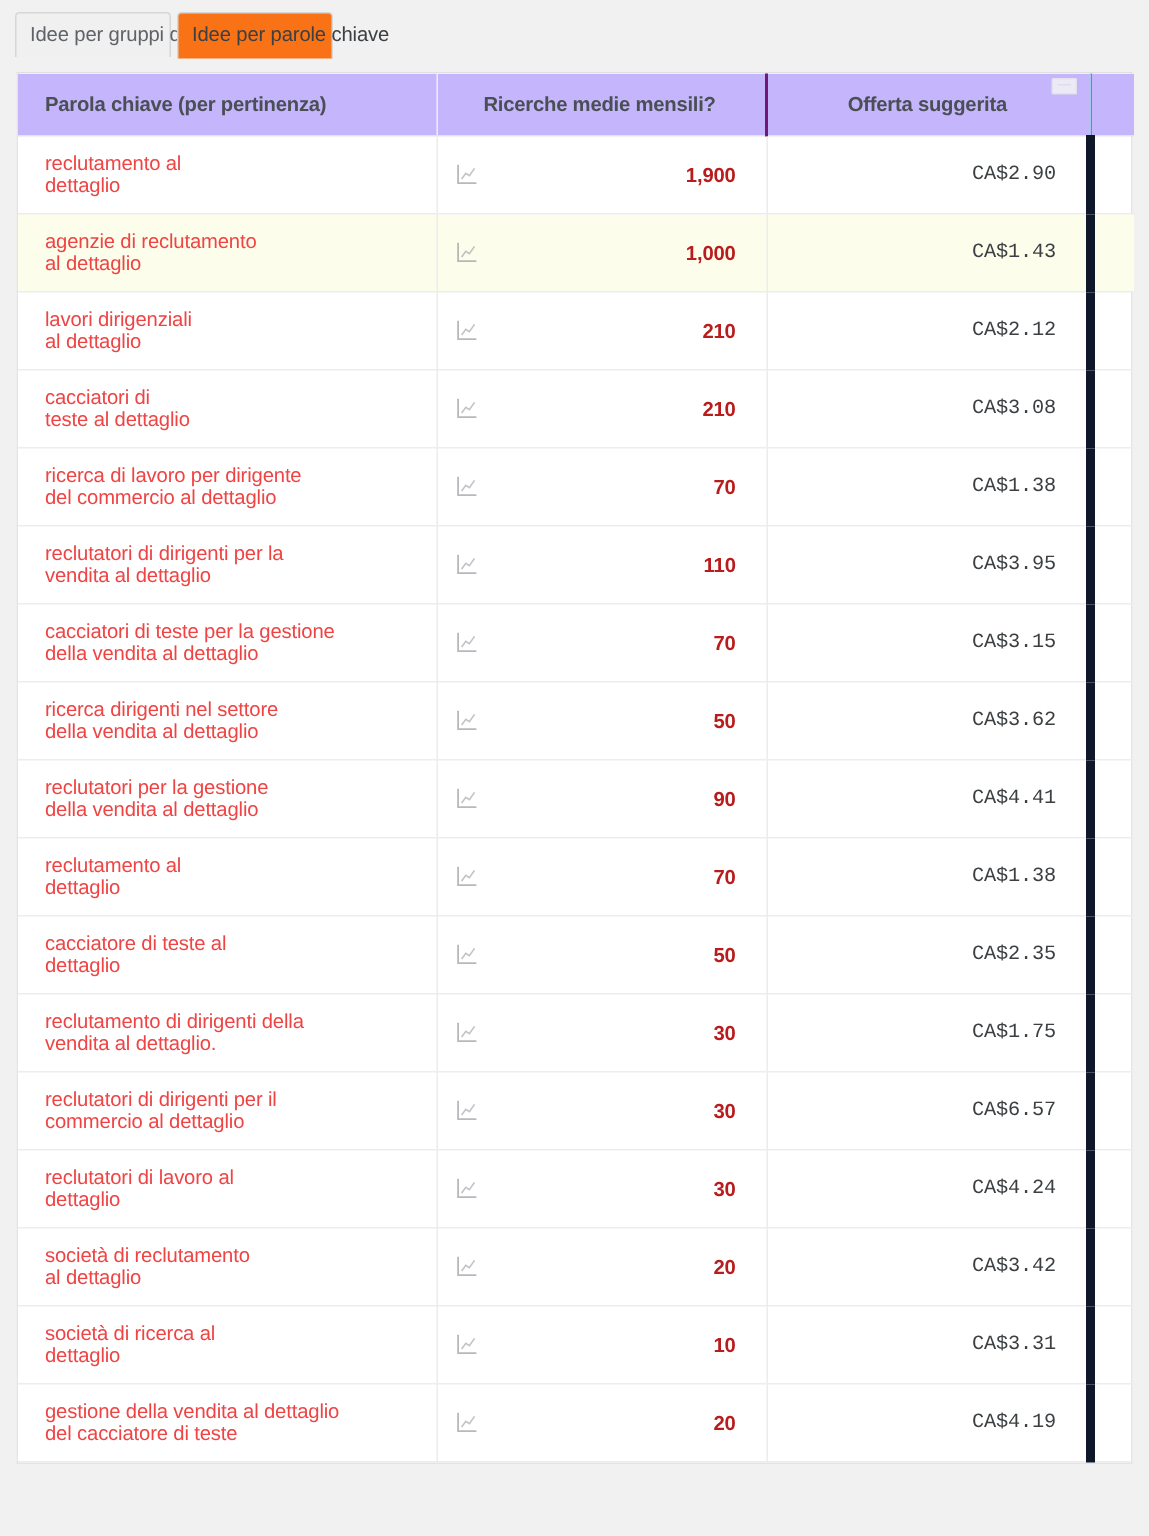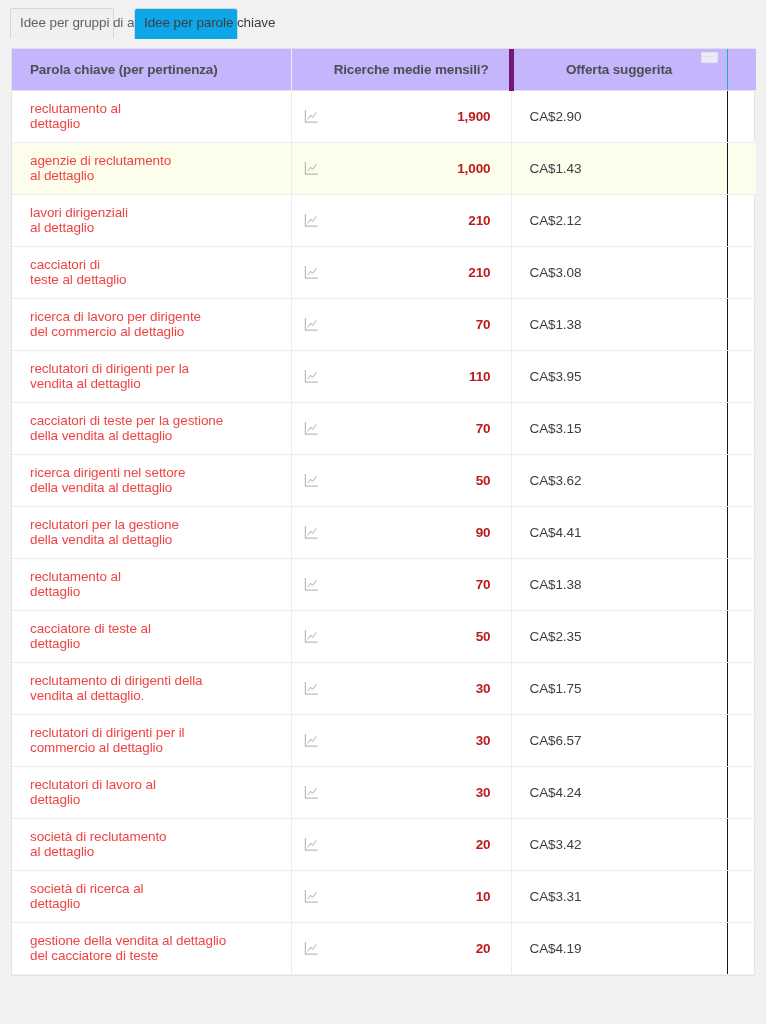--- a/index.html
+++ b/index.html
@@ -52,26 +52,25 @@
   .tab.inactive {
     left: 10px;
     width: 104px;
     background: #f0f0f0;
     color: #5f6368;
     z-index: 1;
   }
   .tab.active {
     left: 118px;
     width: 104px;
-    background: #0ea5e9;
+    background: #f97316;
     border-color: #d6d6d6;
     color: #3c4043;
     z-index: 3;
     height: 31px;
-    margin-left: 16px;
   }
   .tab-label { display: block; }
 
   
   .card {
     position: absolute;
     left: 11px;
     top: 48px;
     width: 744px;
     background: #ffffff;
@@ -97,21 +96,21 @@
     padding: 0 18px;
     font-size: 13.5px;
     font-weight: bold;
     color: #4a4f54;
     letter-spacing: -0.15px;
     border-bottom: 1px solid #e4e4e4;
     vertical-align: middle;
     position: relative;
   }
   thead th.h-kw    { text-align: left; border-right: 1px solid #eceded; }
-  thead th.h-vol   { text-align: right; padding-right: 20px; border-right: 5px solid #701a75; }
+  thead th.h-vol   { padding-right: 20px; border-right: 2px solid #701a75; }
   thead th.h-bid   { padding-right: 20px; border-right: 1px solid #14b8a6; }
   thead th.h-extra { padding: 0; }
 
   
   .ghost-chip {
     position: absolute;
     right: 9px;
     top: 3px;
     width: 17px;
     height: 11px;
@@ -147,24 +146,25 @@
   tbody td.t-kw .l1, tbody td.t-kw .l2 { display: block; white-space: nowrap; }
   tbody td.t-vol {
     text-align: right;
     padding-right: 20px;
     font-weight: bold;
     color: #b91c1c;
     border-right: 1px solid #ececec;
     position: relative;
   }
   tbody td.t-bid {
-    text-align: left;
+    text-align: right;
     padding-right: 20px;
     color: #3c4043;
-    border-right: 1px solid #0f172a;
+    border-right: 6px solid #0f172a;
+    font-family: Liberation Mono, monospace;
   }
   tbody td.t-extra { padding: 0; }
 
   .trend-icon {
     position: absolute;
     left: 12px;
     top: 50%;
     transform: translateY(-50%);
     width: 15px;
     height: 15px;

